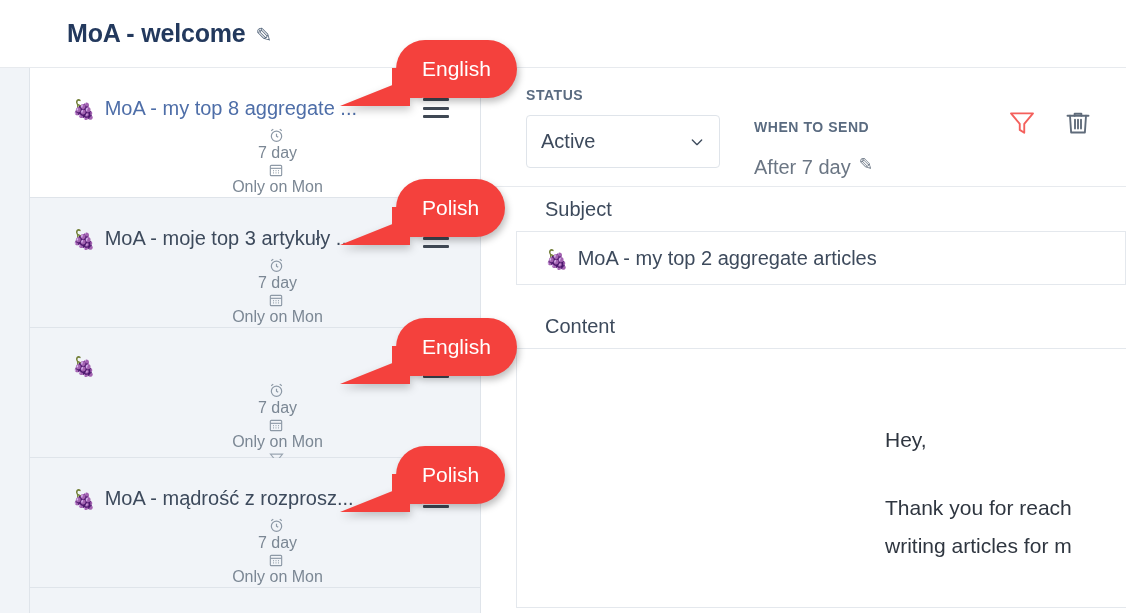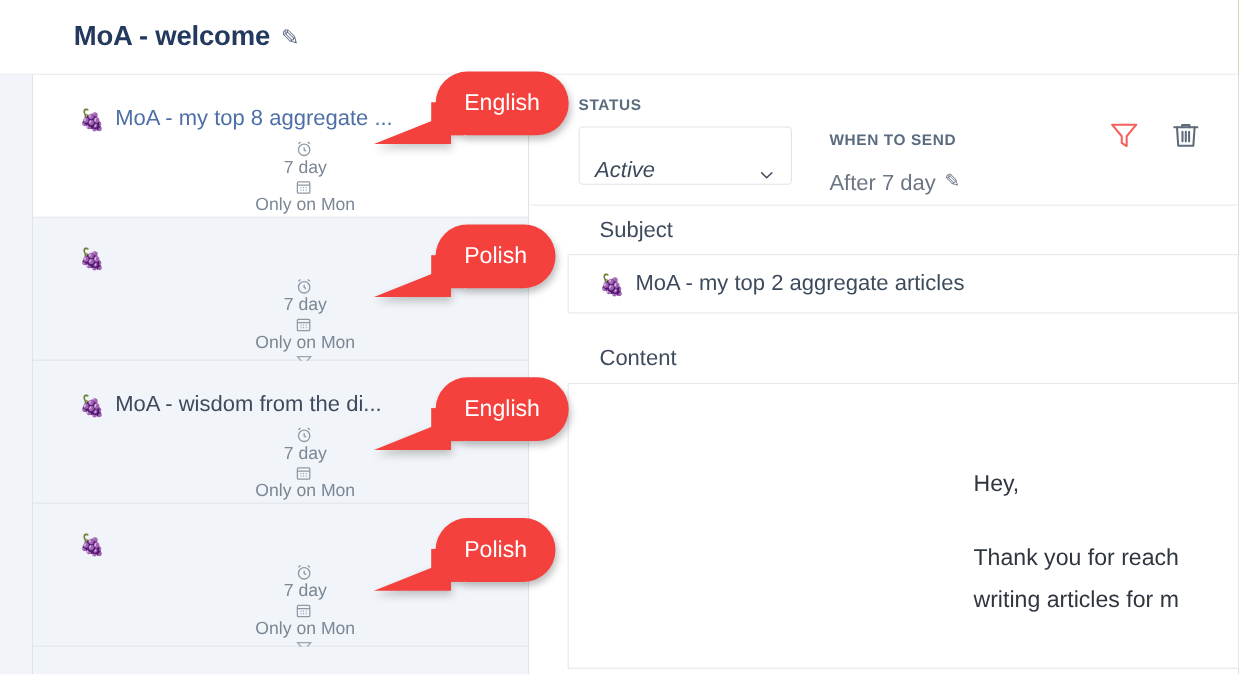--- a/index.html
+++ b/index.html
@@ -160,24 +160,23 @@
   .status-block { position: absolute; left: 44px; top: 19px; }
   .when-block   { position: absolute; left: 272px; top: 19px; margin-top: 32px; }
 
   .select-box {
     margin-top: 12px;
     width: 194px; height: 53px;
     border: 1px solid #dfe4ea;
     border-radius: 4px;
     background: #fff;
     display: flex;
-    align-items: flex-end;
+    align-items: center;
     padding: 0 14px;
     cursor: pointer;
-    font-style: italic;
   }
   .select-value {
     flex: 1;
     font-size: 20px;
     color: #3d4a5c;
     white-space: nowrap;
   }
   .chevron { width: 16px; height: 16px; color: #3d4a5c; }
   .chevron svg { display:block; }
 
@@ -261,21 +260,20 @@
     height: 58px;
     border-radius: 29px;
     background: #f4413d;
     color: #ffffff;
     font-size: 21px;
     display: flex;
     align-items: center;
     justify-content: center;
     padding: 0 26px;
     box-shadow: 2px 4px 7px rgba(0,0,0,0.25);
-    margin-top: 25px;
   }
   .callout .tail {
     position: absolute;
     left: -56px;
     bottom: -8px;
     width: 0; height: 0;
     border-style: solid;
     border-width: 0 0 28px 70px;
     border-color: transparent transparent #f4413d transparent;
     filter: drop-shadow(1px 4px 4px rgba(0,0,0,0.22));
@@ -343,20 +341,21 @@
         <div class="hamburger">
           <span></span>
           <span></span>
           <span></span>
         </div>
       </div>
 
       <div class="list-item">
         <div class="item-title">
           <span class="grape-icon">🍇</span>
+          <span>MoA - moje top 3 artykuły ...</span>
         </div>
         <div class="item-meta">
           <span class="mini-ico">
             <svg width="17" height="17" viewBox="0 0 24 24" fill="none" stroke="#8d99a6" stroke-width="1.7">
               <circle cx="12" cy="13" r="7.3"></circle>
               <path d="M12 9.6V13l2.4 1.6"></path>
               <path d="M4.6 5.2 7.4 3M19.4 5.2 16.6 3"></path>
             </svg>
           </span>
           <span class="m-txt">7 day</span>
@@ -379,21 +378,20 @@
         <div class="hamburger">
           <span></span>
           <span></span>
           <span></span>
         </div>
       </div>
 
       <div class="list-item">
         <div class="item-title">
           <span class="grape-icon">🍇</span>
-          <span>MoA - wisdom from the di...</span>
         </div>
         <div class="item-meta">
           <span class="mini-ico">
             <svg width="17" height="17" viewBox="0 0 24 24" fill="none" stroke="#8d99a6" stroke-width="1.7">
               <circle cx="12" cy="13" r="7.3"></circle>
               <path d="M12 9.6V13l2.4 1.6"></path>
               <path d="M4.6 5.2 7.4 3M19.4 5.2 16.6 3"></path>
             </svg>
           </span>
           <span class="m-txt">7 day</span>
@@ -416,20 +414,21 @@
         <div class="hamburger">
           <span></span>
           <span></span>
           <span></span>
         </div>
       </div>
 
       <div class="list-item">
         <div class="item-title">
           <span class="grape-icon">🍇</span>
+          <span>MoA - mądrość z rozprosz...</span>
         </div>
         <div class="item-meta">
           <span class="mini-ico">
             <svg width="17" height="17" viewBox="0 0 24 24" fill="none" stroke="#8d99a6" stroke-width="1.7">
               <circle cx="12" cy="13" r="7.3"></circle>
               <path d="M12 9.6V13l2.4 1.6"></path>
               <path d="M4.6 5.2 7.4 3M19.4 5.2 16.6 3"></path>
             </svg>
           </span>
           <span class="m-txt">7 day</span>

